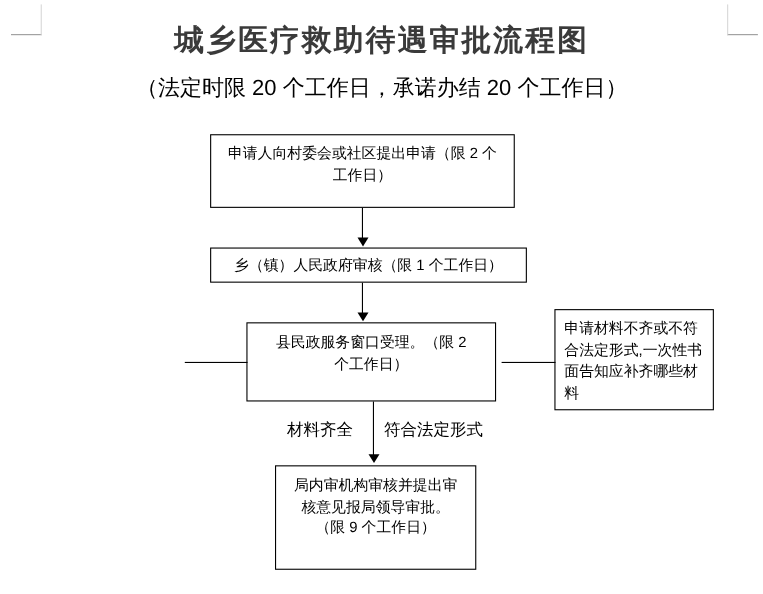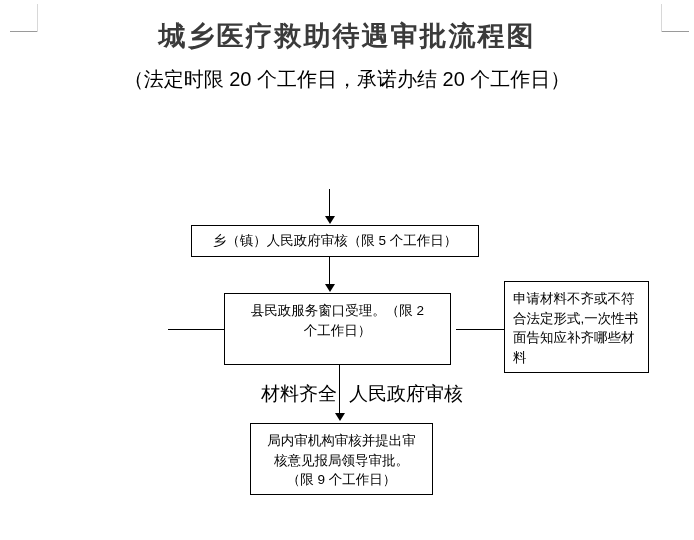--- a/index.html
+++ b/index.html
@@ -94,45 +94,49 @@
     width: 0;
     height: 0;
     border-left: 5px solid transparent;
     border-right: 5px solid transparent;
     border-top: 8px solid #000000;
   }
 
   
   .edge-label {
     position: absolute;
-    font-size: 19px;
+    font-size: 15px;
     color: #000000;
     white-space: nowrap;
   }
 </style>
 </head>
 <body>
 
 <div id="page">
 
   <div class="crop-h" style="left:10px; top:31px; width:28px;"></div>
   <div class="crop-v" style="left:37px; top:4px; height:28px;"></div>
 
   <div class="crop-h" style="left:661px; top:31px; width:28px;"></div>
   <div class="crop-v" style="left:661px; top:4px; height:28px;"></div>
 
   <div id="title">城乡医疗救助待遇审批流程图</div>
   <div id="subtitle">（法定时限 20 个工作日，承诺办结 20 个工作日）</div>
 
+  <div class="node center-text top-text" style="left:191px; top:122px; width:277px; height:67px;">
+    <span class="node-text">申请人向村委会或社区提出申请（限 2 个
+工作日）</span>
+  </div>
 
   <div class="conn-v" style="left:329px; top:189px; height:29px;"></div>
   <div class="arrow-down" style="left:325px; top:216px;"></div>
 
   <div class="node mid-text" style="left:191px; top:225px; width:288px; height:32px;">
-    <span class="node-text">乡（镇）人民政府审核（限 5 个工作日）</span>
+    <span class="node-text">乡（镇）人民政府审核（限 1 个工作日）</span>
   </div>
 
   <div class="conn-v" style="left:329px; top:257px; height:29px;"></div>
   <div class="arrow-down" style="left:325px; top:284px;"></div>
 
   <div class="node center-text top-text" style="left:224px; top:293px; width:227px; height:72px;">
     <span class="node-text">县民政服务窗口受理。（限 2
 个工作日）</span>
   </div>
 
@@ -140,21 +144,21 @@
 
   <div class="node left-text top-text" style="left:504px; top:281px; width:145px; height:92px;">
     <span class="node-text">申请材料不齐或不符合法定形式,一次性书面告知应补齐哪些材料</span>
   </div>
   <div class="conn-h" style="left:456px; top:329px; width:49px;"></div>
 
   <div class="conn-v" style="left:339px; top:365px; height:50px;"></div>
   <div class="arrow-down" style="left:335px; top:413px;"></div>
 
   <div class="edge-label" style="left:261px; top:381px;">材料齐全</div>
-  <div class="edge-label" style="left:349px; top:381px;">人民政府审核</div>
+  <div class="edge-label" style="left:349px; top:381px;">符合法定形式</div>
 
-  <div class="node center-text top-text" style="left:250px; top:423px; width:183px; height:72px;">
+  <div class="node center-text top-text" style="left:250px; top:423px; width:183px; height:95px;">
     <span class="node-text">局内审机构审核并提出审
 核意见报局领导审批。
 （限 9 个工作日）</span>
   </div>
 
 </div>
 
 </body></html>

